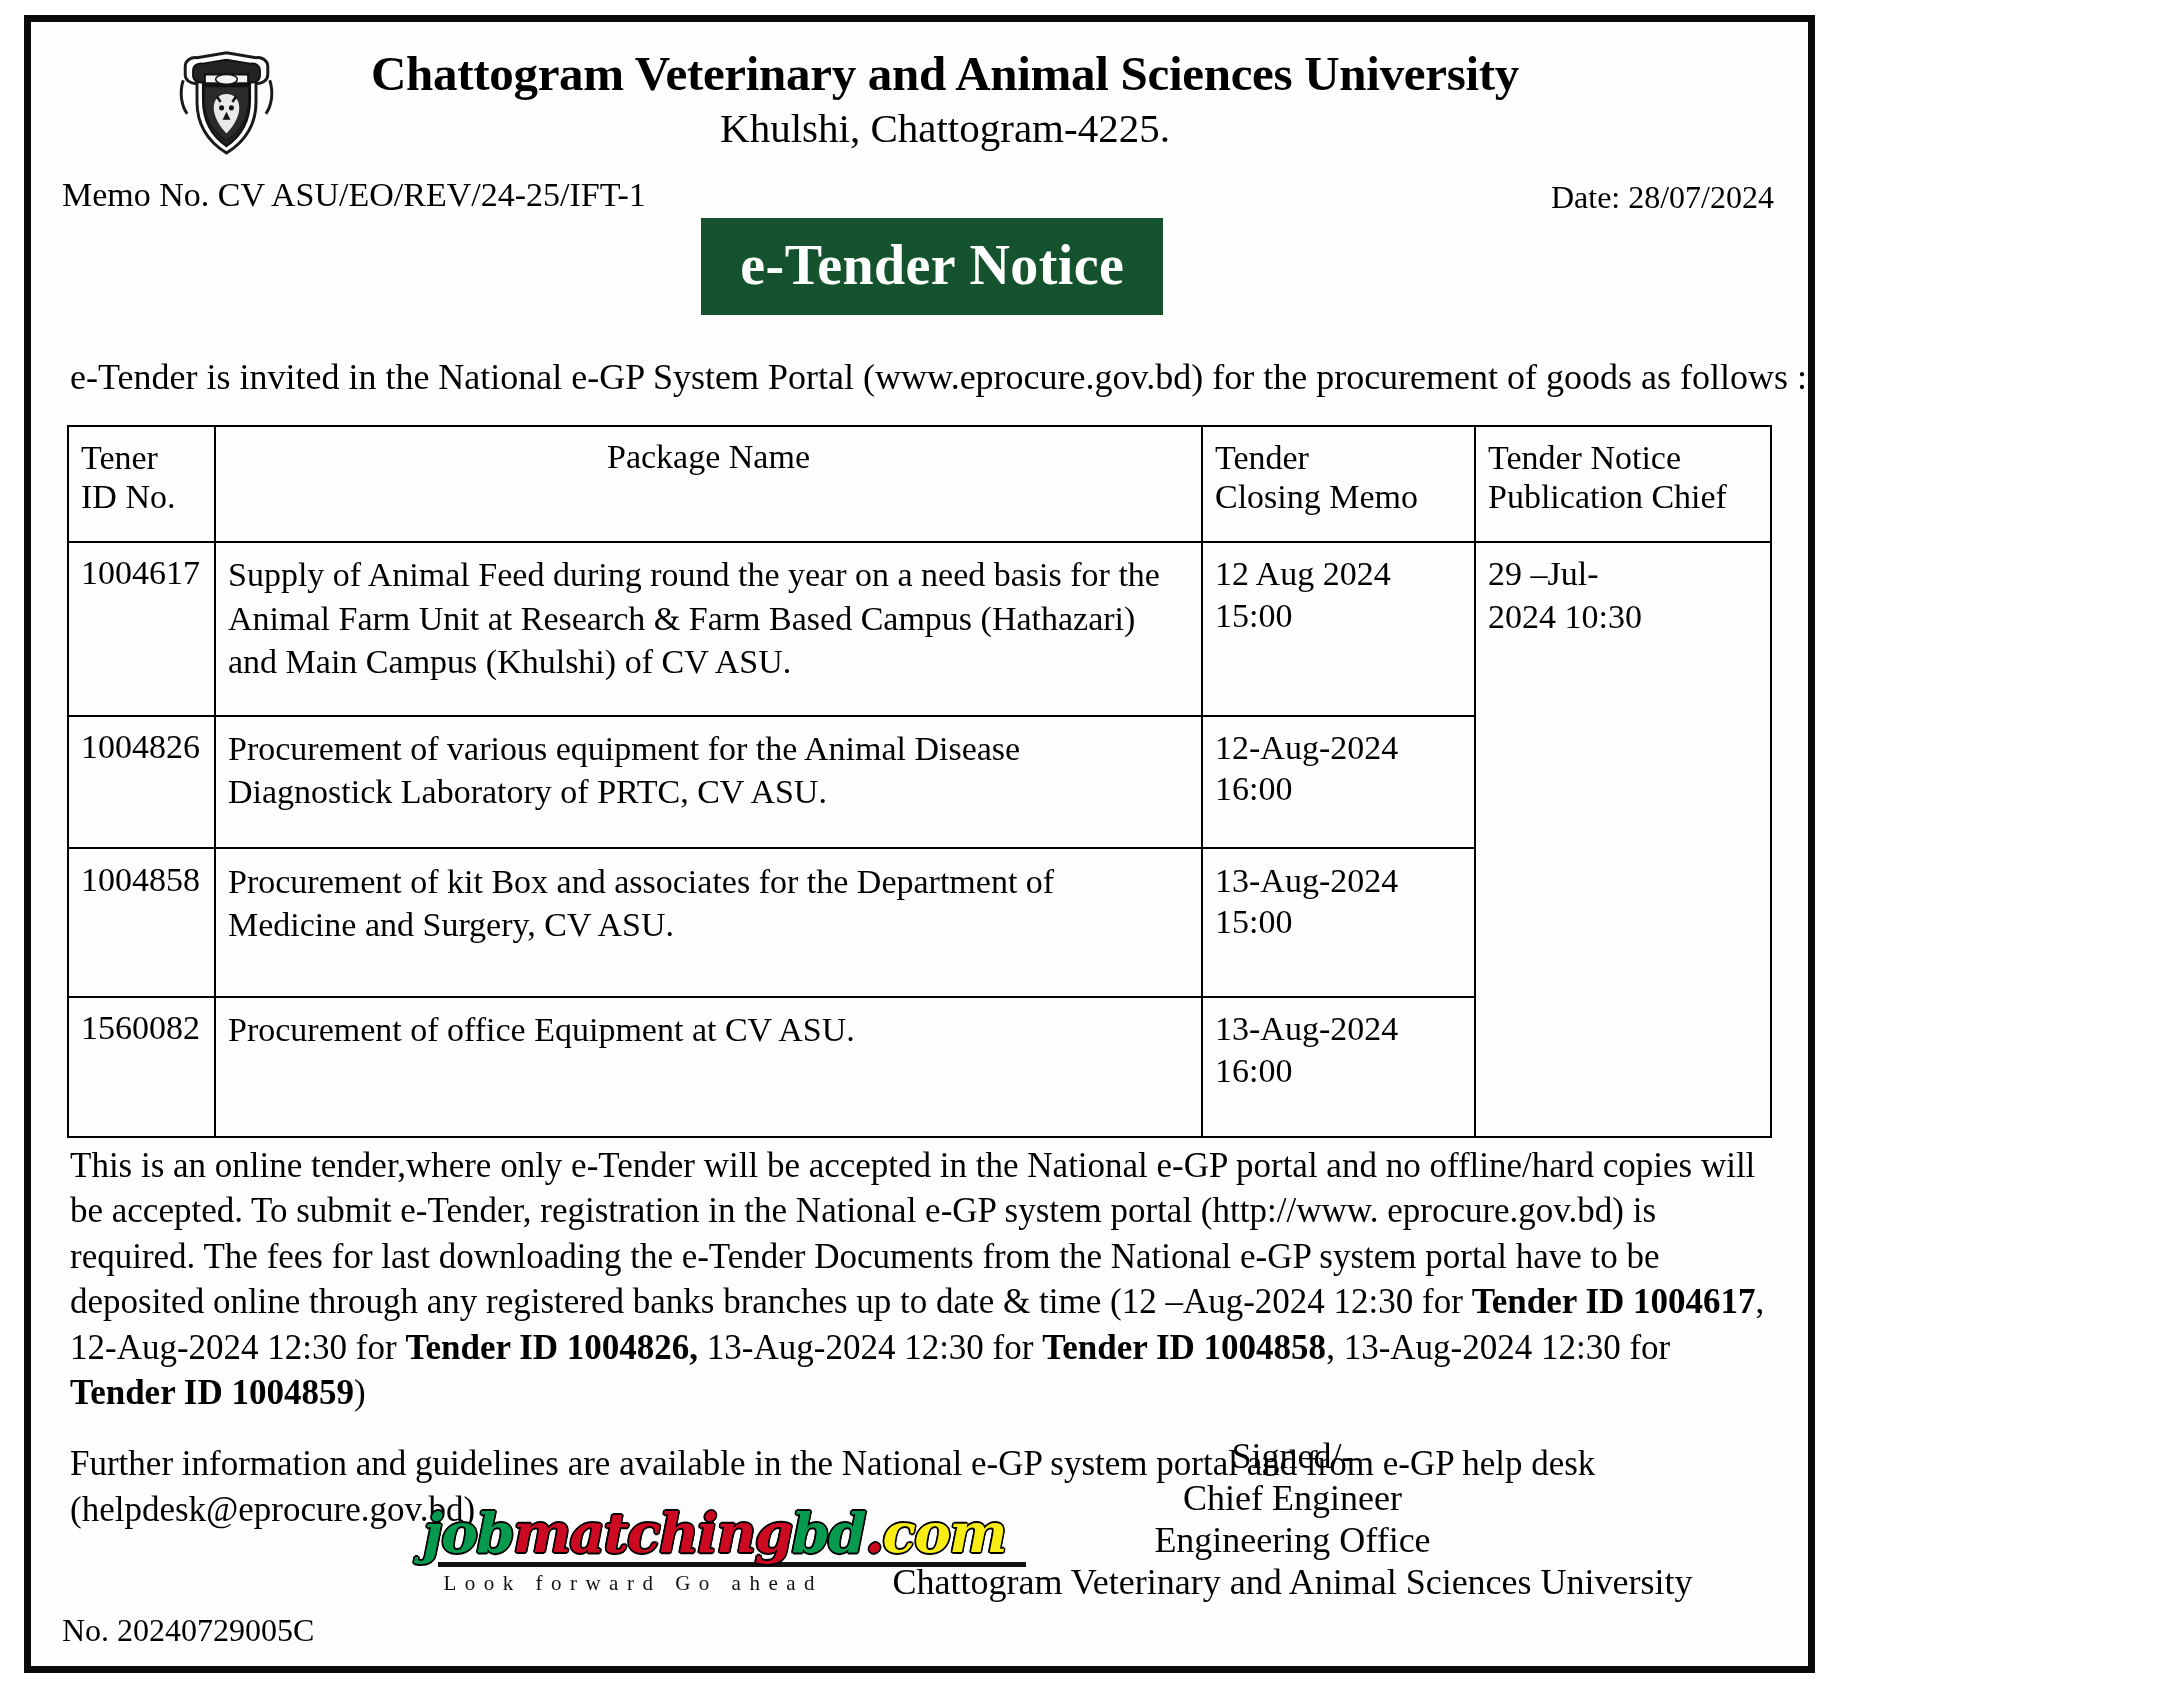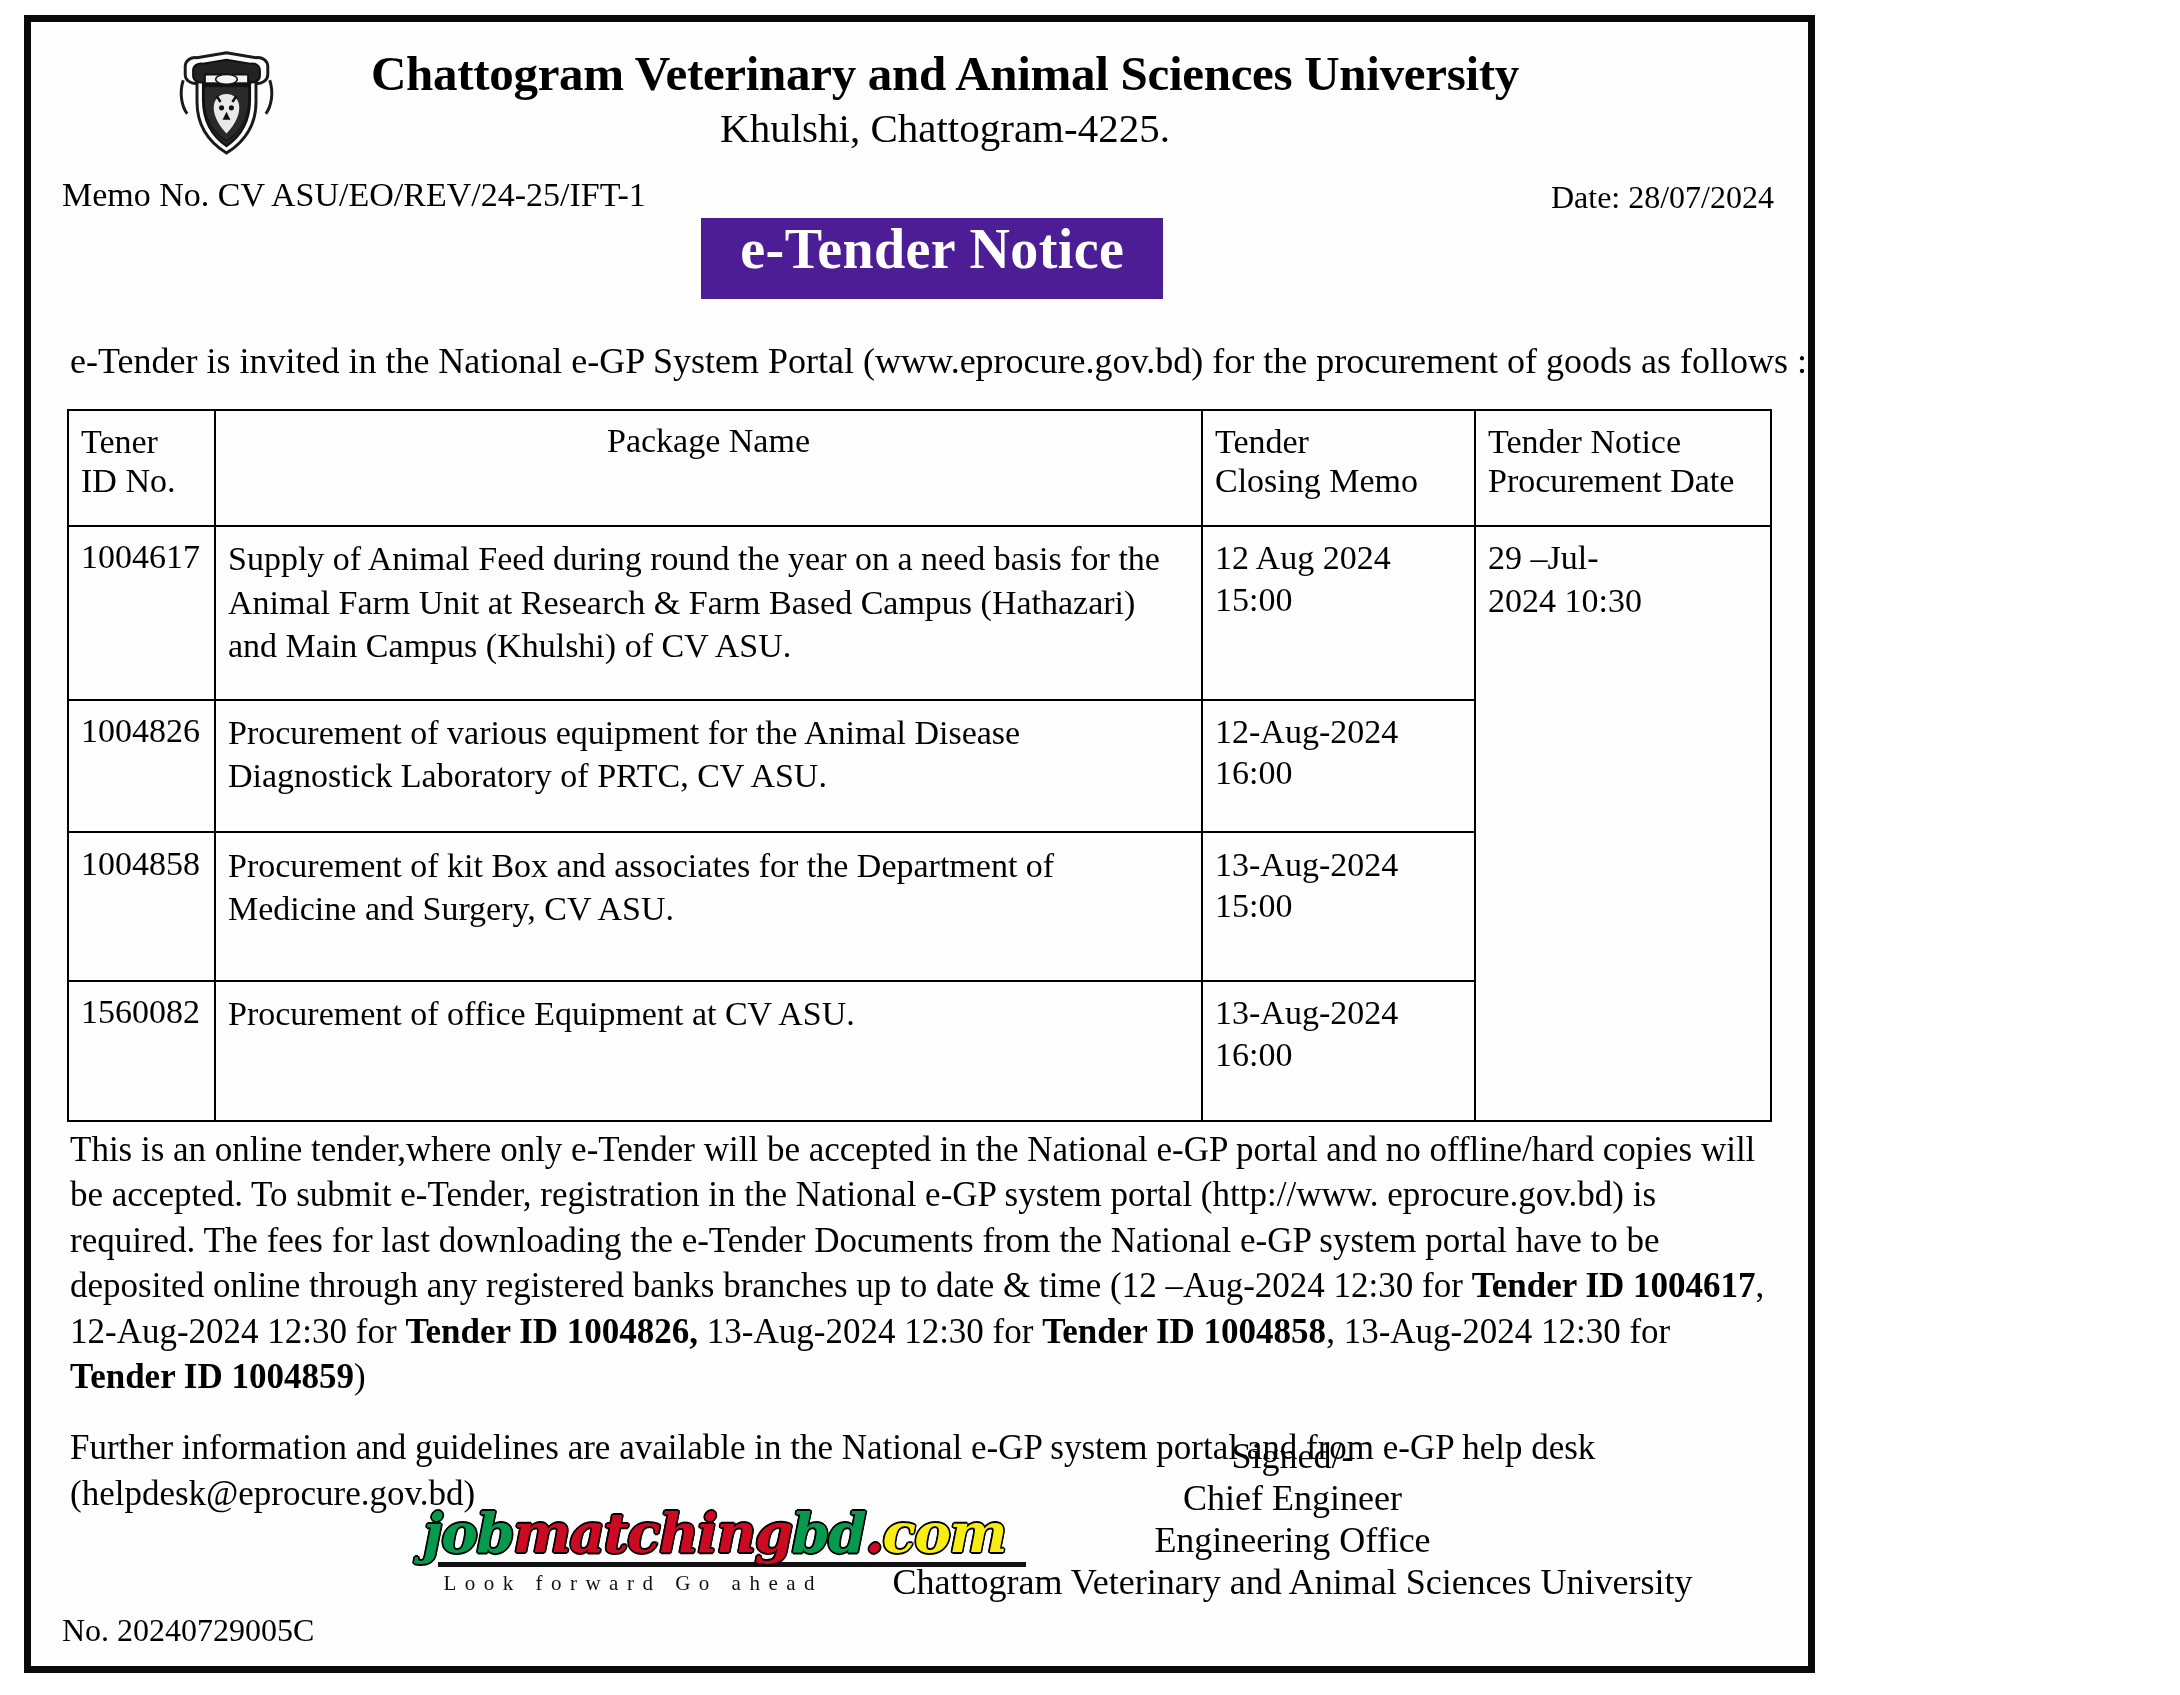--- a/index.html
+++ b/index.html
@@ -86,26 +86,26 @@
   }
 
   
   .banner-wrap {
     text-align: center;
     margin-top: -3.4px;
     padding-left: 25.6px;
   }
   .banner {
     display: inline-block;
-    background: #4c1d95;
+    background: #14532d;
     color: #ffffff;
     font-weight: bold;
     font-size: 56px;
     line-height: 1.0;
-    padding: 3px 39px 22px 39px;
+    padding: 19px 39px 22px 39px;
     letter-spacing: 0.4px;
     text-align: center;
   }
 
   
   .intro {
     font-size: 36px;
     margin: 41px 0 0 39px;
     padding-right: 52px;
     white-space: nowrap;
@@ -279,21 +279,21 @@
           </td>
           <td>
             <div class="th-pkg">Package Name</div>
           </td>
           <td>
             <div class="th-txt"><span>Tender</span><br>
             <span>Closing Memo</span></div>
           </td>
           <td>
             <div class="th-txt"><span>Tender Notice</span><br>
-            <span>Procurement Date</span></div>
+            <span>Publication Chief</span></div>
           </td>
         </tr>
       </thead>
       <tbody>
         <tr class="r1">
           <td class="cell-id">1004617</td>
           <td class="cell-pkg">Supply of Animal Feed during round the year on a need basis for the Animal Farm Unit at Research &amp; Farm Based Campus (Hathazari) and Main Campus (Khulshi) of CV ASU.</td>
           <td class="cell-date">
             <span>12 Aug 2024</span><br>
             <span>15:00</span>

